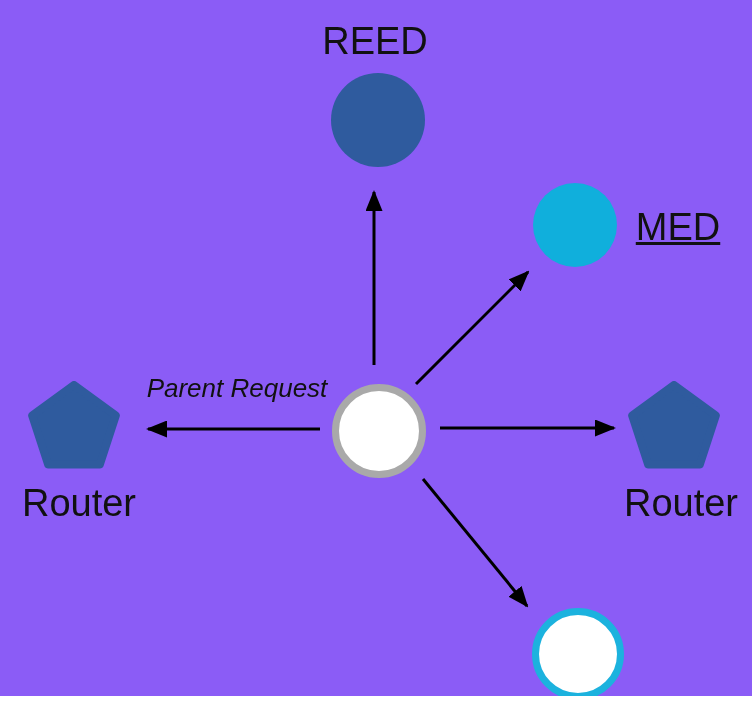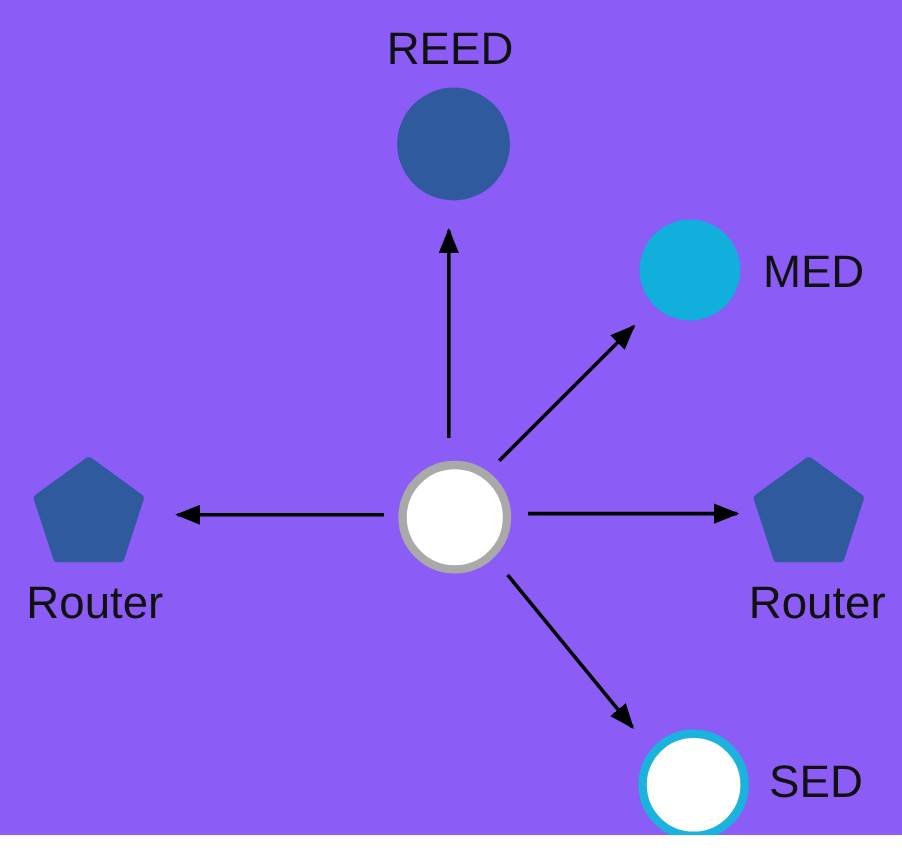--- a/index.html
+++ b/index.html
@@ -67,21 +67,21 @@
   .label {
     position: absolute;
     z-index: 3;
     color: #111111;
     font-size: 38px;
     line-height: 1;
     white-space: nowrap;
     transform: translate(-50%, -50%);
   }
   .label-reed   { left: 375px; top: 41px;  }
-  .label-med    { left: 678px; top: 227px; }
+  .label-med    { left: 678px; top: 227px; text-decoration: underline; }
   .label-sed    { left: 680px; top: 652px; }
   .label-router-left  { left: 79px;  top: 503px; }
   .label-router-right { left: 681px; top: 503px; }
   .annotation {
     position: absolute;
     z-index: 3;
     left: 237px; top: 388px;
     transform: translate(-50%, -50%);
     color: #111111;
     font-size: 26px;
@@ -122,19 +122,19 @@
     <polygon class="pentagon-shape" points="50,4 91.85,34.4 75.86,83.6 24.14,83.6 8.15,34.4"></polygon>
   </svg>
 
   <svg class="pentagon-svg pentagon-right" width="100" height="90" viewBox="0 0 100 90" xmlns="http://www.w3.org/2000/svg">
     <polygon class="pentagon-shape" points="50,4 91.85,34.4 75.86,83.6 24.14,83.6 8.15,34.4"></polygon>
   </svg>
 
   <div class="label label-reed">REED</div>
   <div class="label label-med">MED</div>
   <div class="label label-router-right">Router</div>
-  <div class="label label-sed">SED</div>
   <div class="label label-router-left">Router</div>
 
   <div class="annotation">
+    <div>Parent Request</div>
   </div>
 
 </div>
 
 </body></html>

